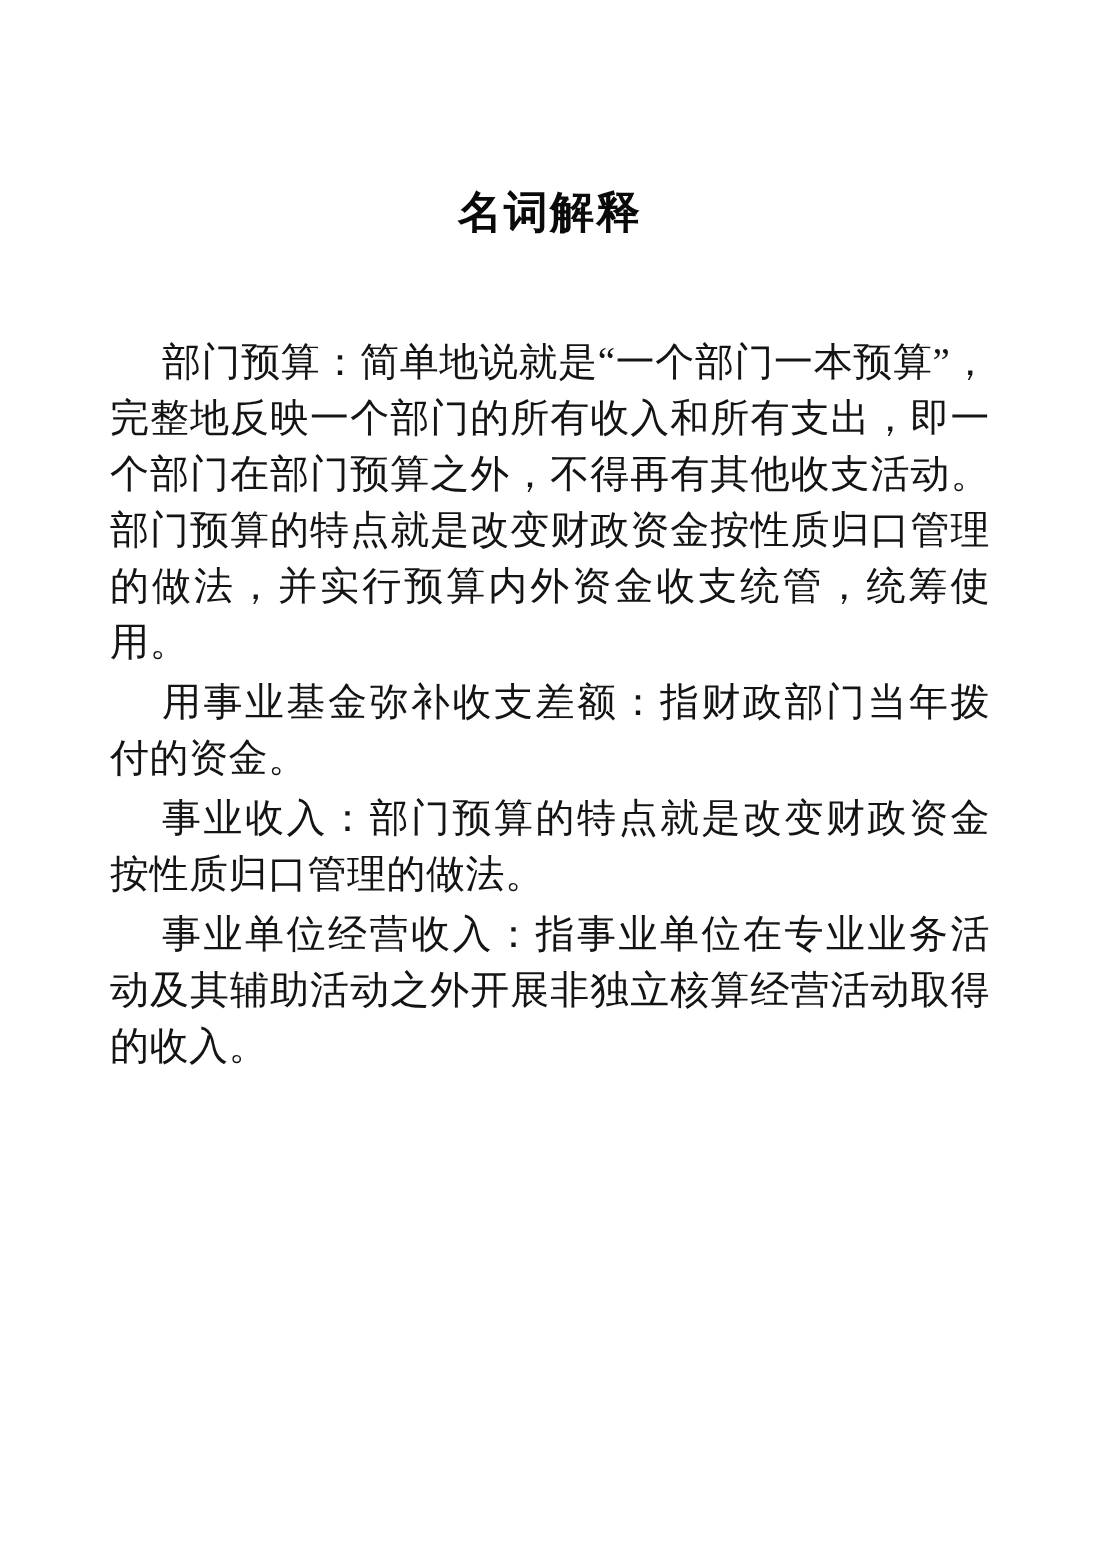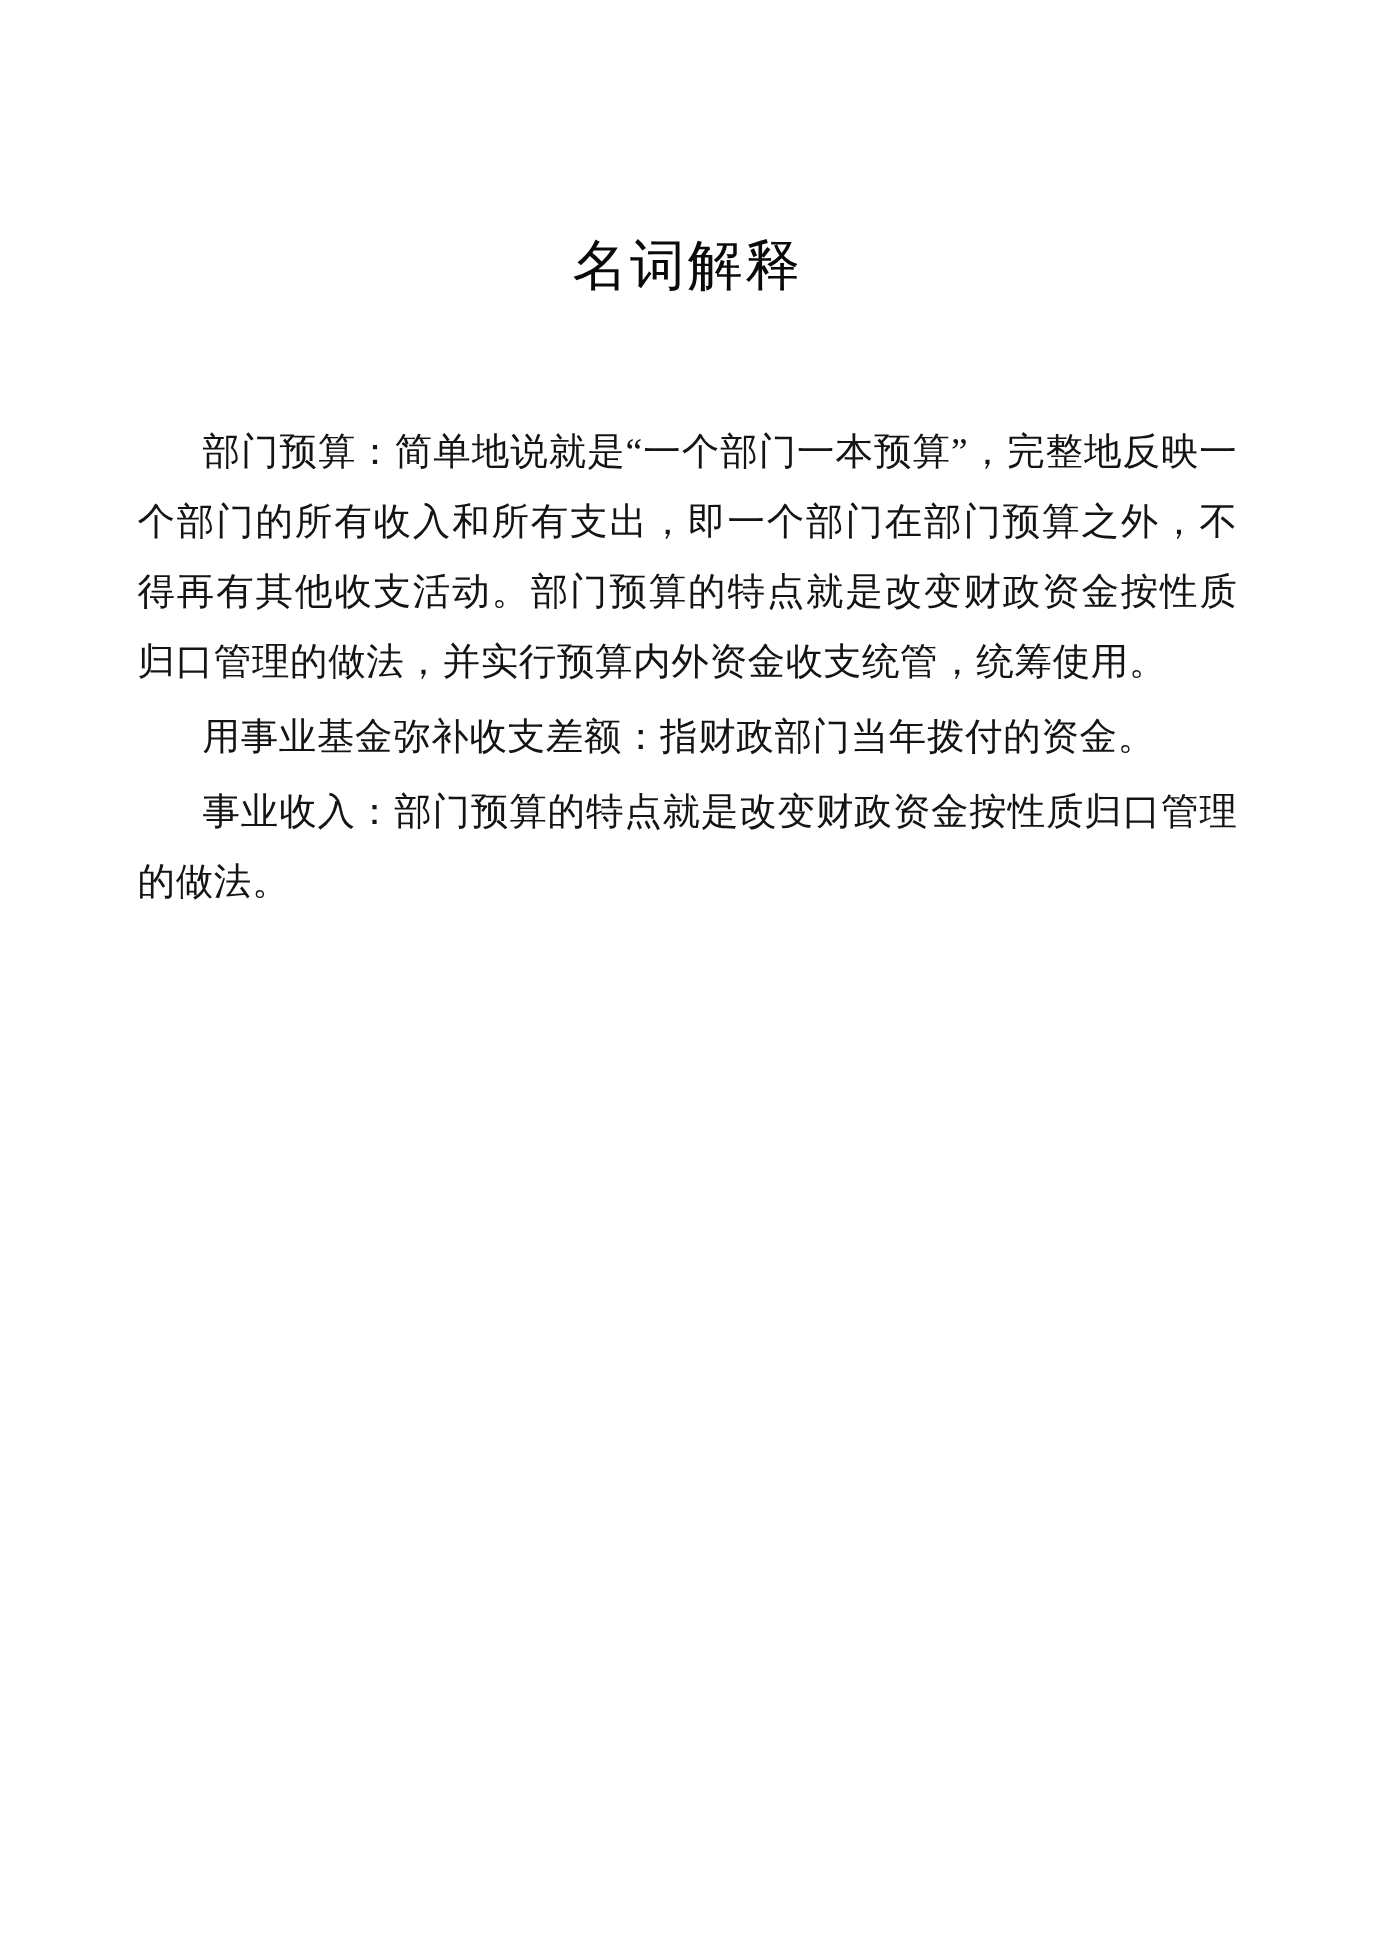--- a/index.html
+++ b/index.html
@@ -18,31 +18,31 @@
     box-sizing: border-box;
     width: 1100px;
     height: 1555px;
     padding: 190px 110px 0 110px;
     background: #ffffff;
   }
   .doc-title {
     margin: 0 0 98px 0;
     font-size: 44px;
     line-height: 46px;
-    font-weight: normal;
+    font-weight: bold;
     text-align: center;
     letter-spacing: 2px;
     color: #0a0a0a;
   }
   .doc-body {
     width: 880px;
   }
   .para {
     margin: 0 0 4px 0;
-    font-size: 30px;
+    font-size: 39px;
     line-height: 56px;
     text-align: justify;
     text-justify: inter-ideograph;
     text-indent: 52px;
     color: #141414;
     letter-spacing: 0.5px;
   }
   .para:last-child {
     margin-bottom: 0;
   }
@@ -50,14 +50,15 @@
 </head>
 <body>
 
 <div class="page">
   <h1 class="doc-title">名词解释</h1>
 
   <div class="doc-body">
     <p class="para">部门预算：简单地说就是“一个部门一本预算”，完整地反映一个部门的所有收入和所有支出，即一个部门在部门预算之外，不得再有其他收支活动。部门预算的特点就是改变财政资金按性质归口管理的做法，并实行预算内外资金收支统管，统筹使用。</p>
     <p class="para">用事业基金弥补收支差额：指财政部门当年拨付的资金。</p>
     <p class="para">事业收入：部门预算的特点就是改变财政资金按性质归口管理的做法。</p>
+    <p class="para">事业单位经营收入：指事业单位在专业业务活动及其辅助活动之外开展非独立核算经营活动取得的收入。</p>
   </div>
 </div>
 
 </body></html>

